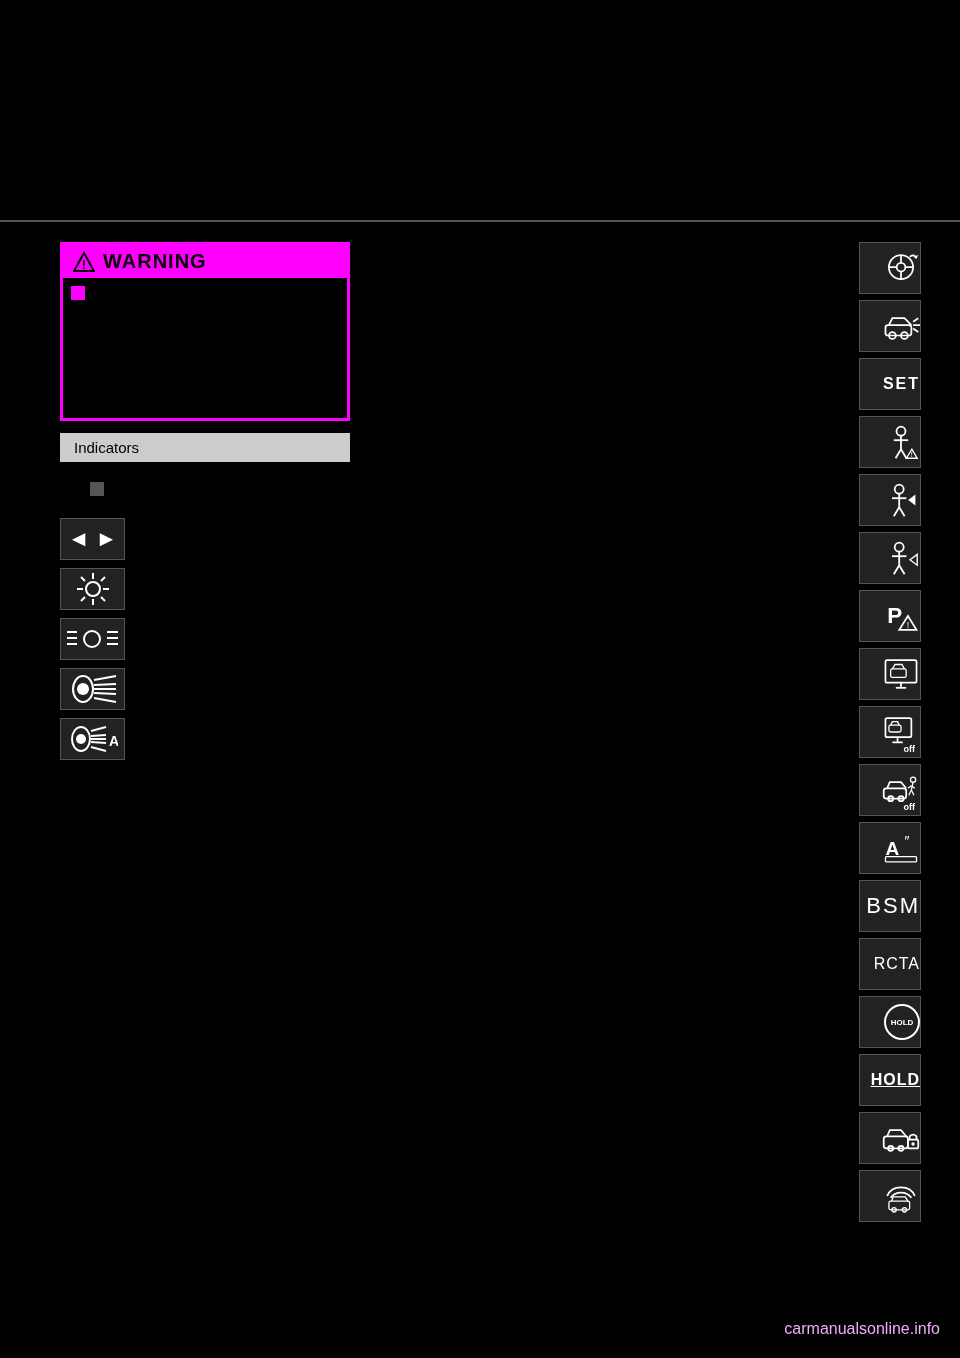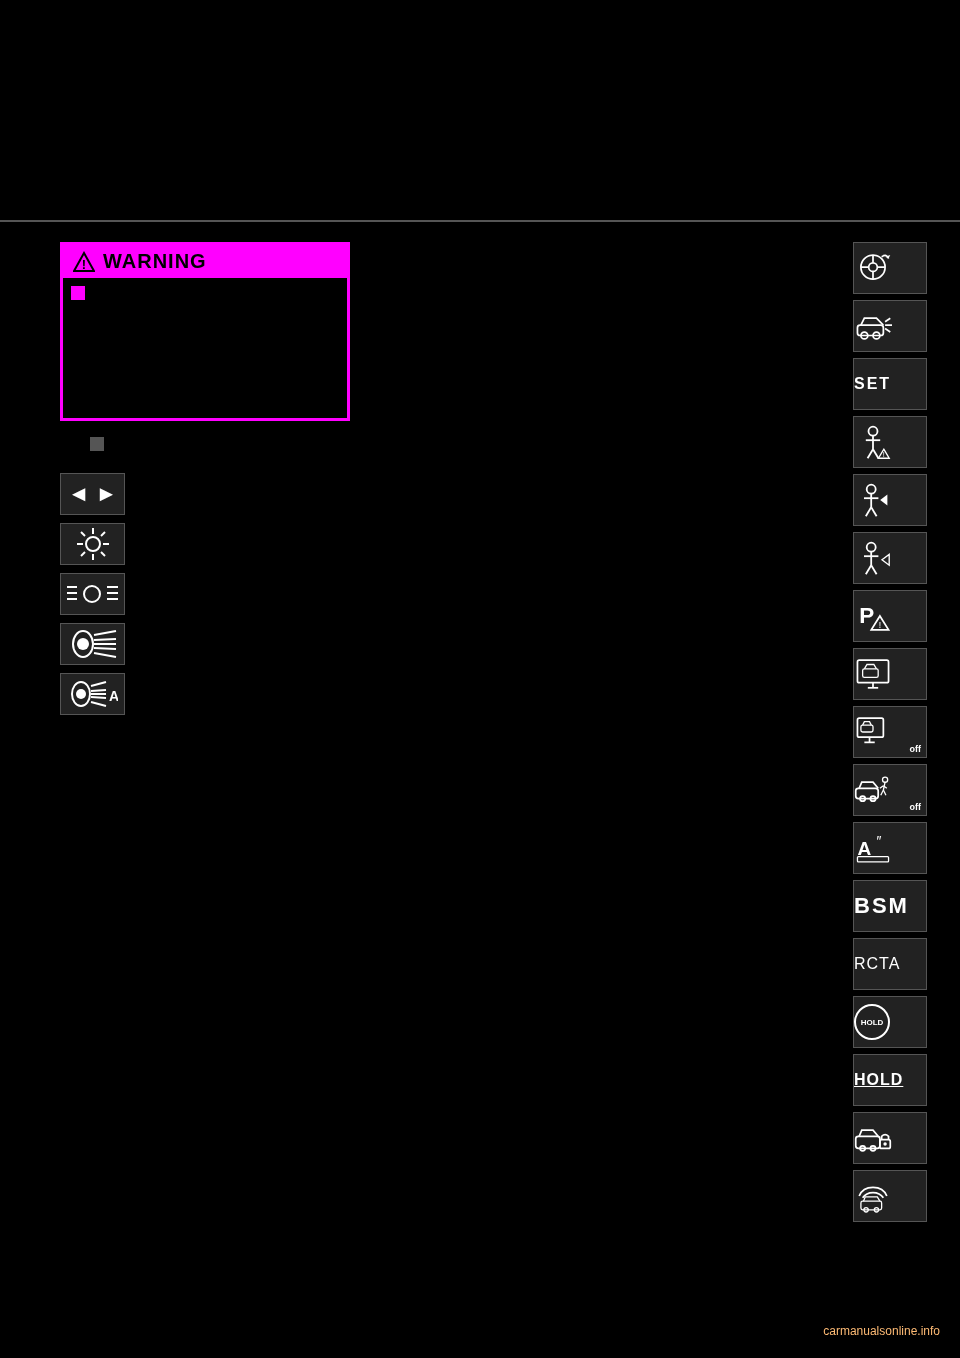--- a/index.html
+++ b/index.html
@@ -128,43 +128,43 @@
     .indicator-icons {
       display: flex;
       flex-direction: column;
       gap: 8px;
       margin-left: 30px;
       margin-top: 10px;
     }
 
     
     .sidebar-icon {
-      width: 74px;
+      width: 62px;
       height: 52px;
       background: #222;
       border: 1px solid #555;
       display: flex;
-      align-items: flex-start;
+      align-items: flex-end;
       justify-content: center;
       flex-direction: column;
       font-size: 13px;
       color: #fff;
       position: relative;
       flex-shrink: 0;
     }
 
     .sidebar-icon svg {
       width: 38px;
       height: 36px;
     }
 
     
     .bsm-icon {
       font-size: 22px;
-      font-weight: bold;
+      font-weight: normal;
       letter-spacing: 2px;
     }
 
     
     .rcta-icon {
       font-size: 16px;
       font-weight: normal;
       letter-spacing: 1px;
     }
 
@@ -239,22 +239,22 @@
     .bottom-area {
       position: absolute;
       bottom: 20px;
       right: 20px;
       display: flex;
       align-items: center;
       gap: 5px;
     }
 
     .watermark-text {
-      font-size: 12px;
-      color: #fdba74;
+      font-size: 16px;
+      color: #f0abfc;
     }
 
     
     .hold-circle {
       width: 36px;
       height: 36px;
       border: 2px solid #fff;
       border-radius: 50%;
       display: flex;
       align-items: center;
@@ -291,20 +291,23 @@
             <polygon points="11,2 21,20 1,20" fill="none" stroke="#000" stroke-width="2"></polygon>
             <text x="11" y="18" text-anchor="middle" font-size="13" fill="#000" font-weight="bold">!</text>
           </svg>
           <span class="warning-title">WARNING</span>
         </div>
         <div class="warning-body">
           <span class="warning-bullet"></span>
         </div>
       </div>
 
+      <div class="indicators-bar">
+        <span>Indicators</span>
+      </div>
 
       <div style="margin-top:16px; margin-left:30px; margin-bottom:8px;">
         <span class="section-bullet"></span>
       </div>
 
       <div class="indicator-icons">
 
         <div class="arrows-icon">
           <span style="font-size:22px; color:#fff;">◄ ►</span>
         </div>

